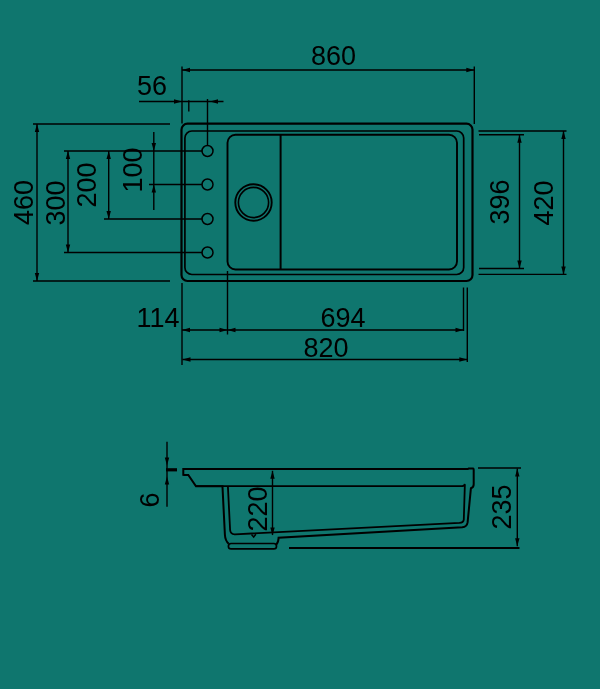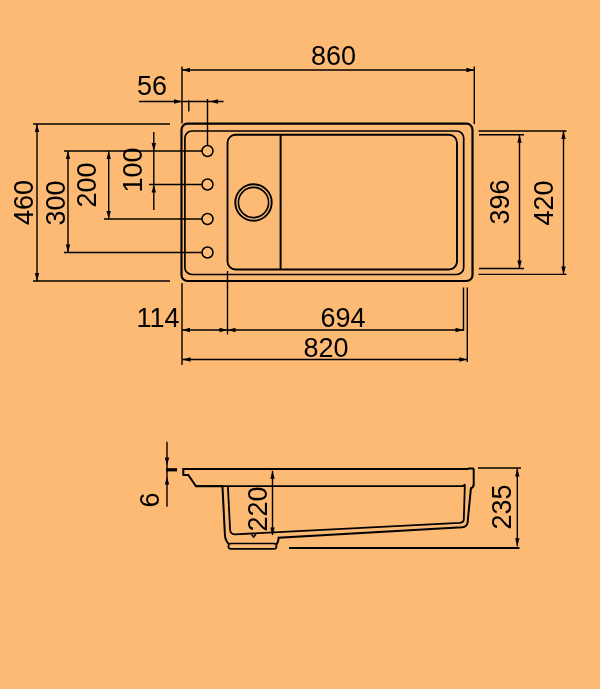--- a/index.html
+++ b/index.html
@@ -1,16 +1,16 @@
 <!DOCTYPE html>
 <html><head>
 <meta charset="utf-8">
 <style>
   html,body{margin:0;padding:0;background:#ffffff;}
-  #page{width:600px;height:689px;background:#fdba74;}
+  #page{width:600px;height:689px;background:#0f766e;}
   text{font-family:"Liberation Sans",sans-serif;font-size:27px;fill:#000;}
 </style>
 </head>
 <body>
 <div id="page">
 <svg width="600" height="689" viewBox="0 0 600 689">
 <g stroke="#000" fill="none">
 
   <rect x="181.5" y="123.7" width="291" height="157.3" rx="6" stroke-width="2.2"></rect>
 

